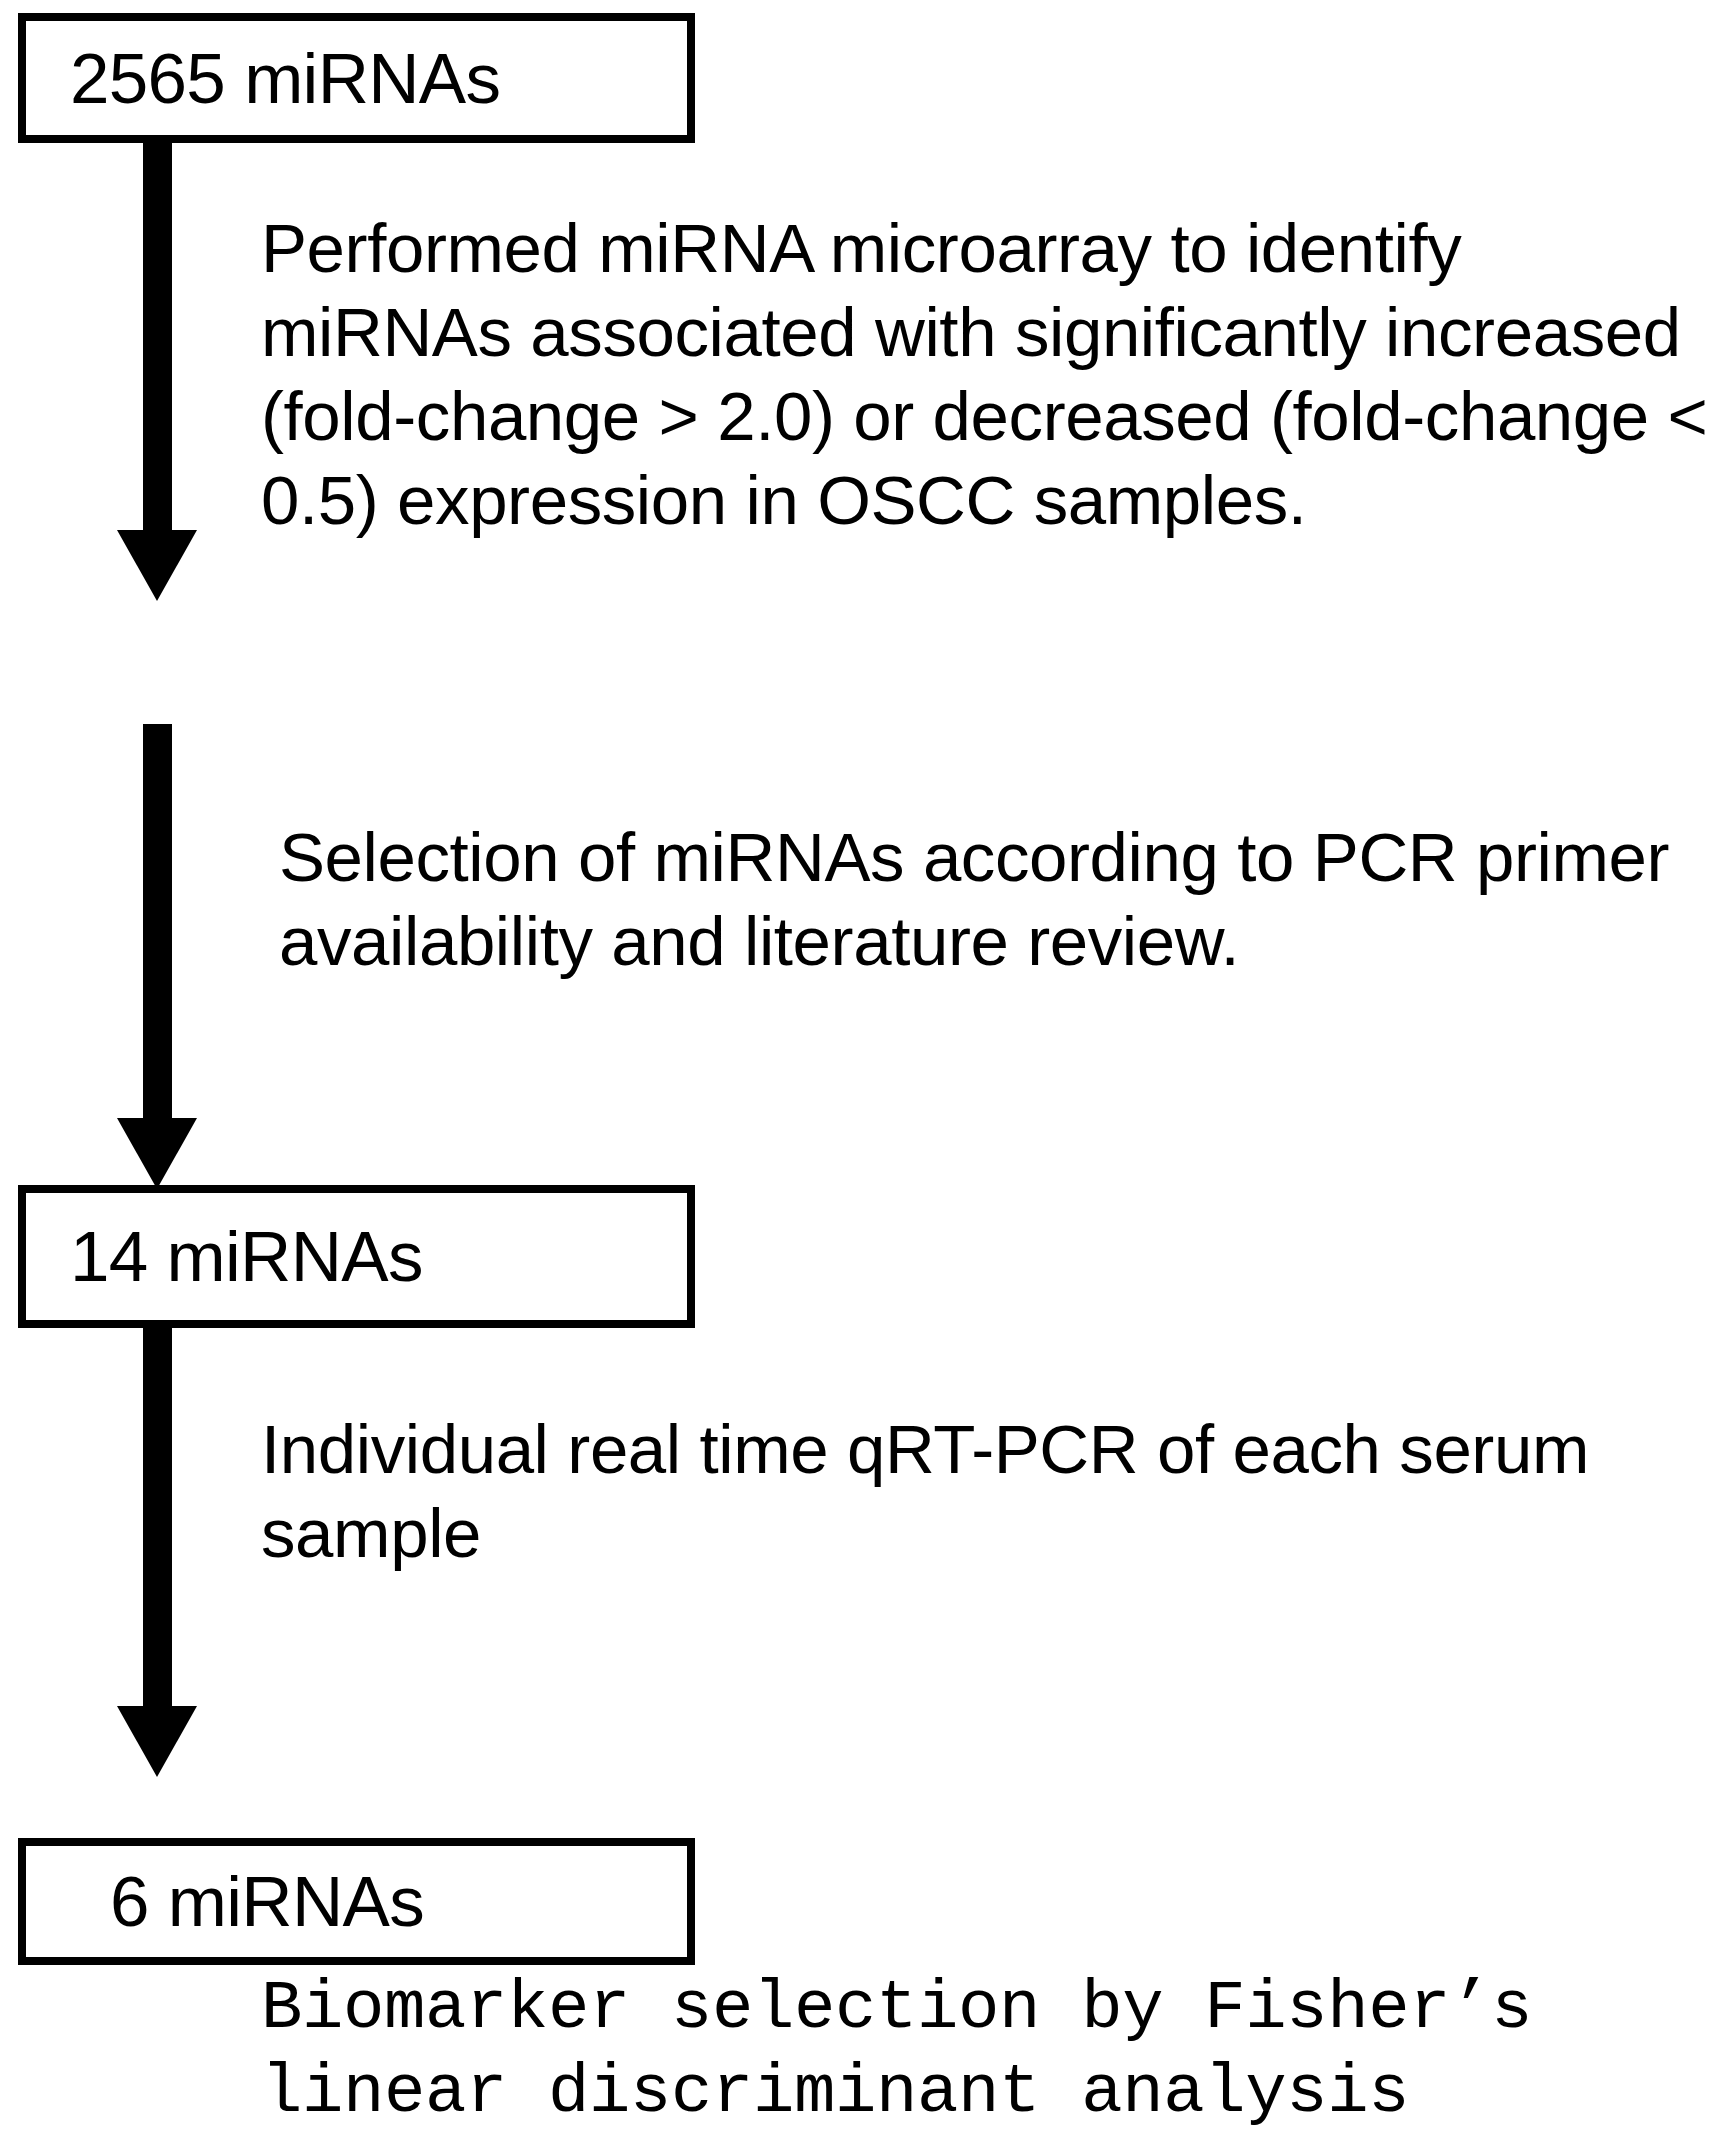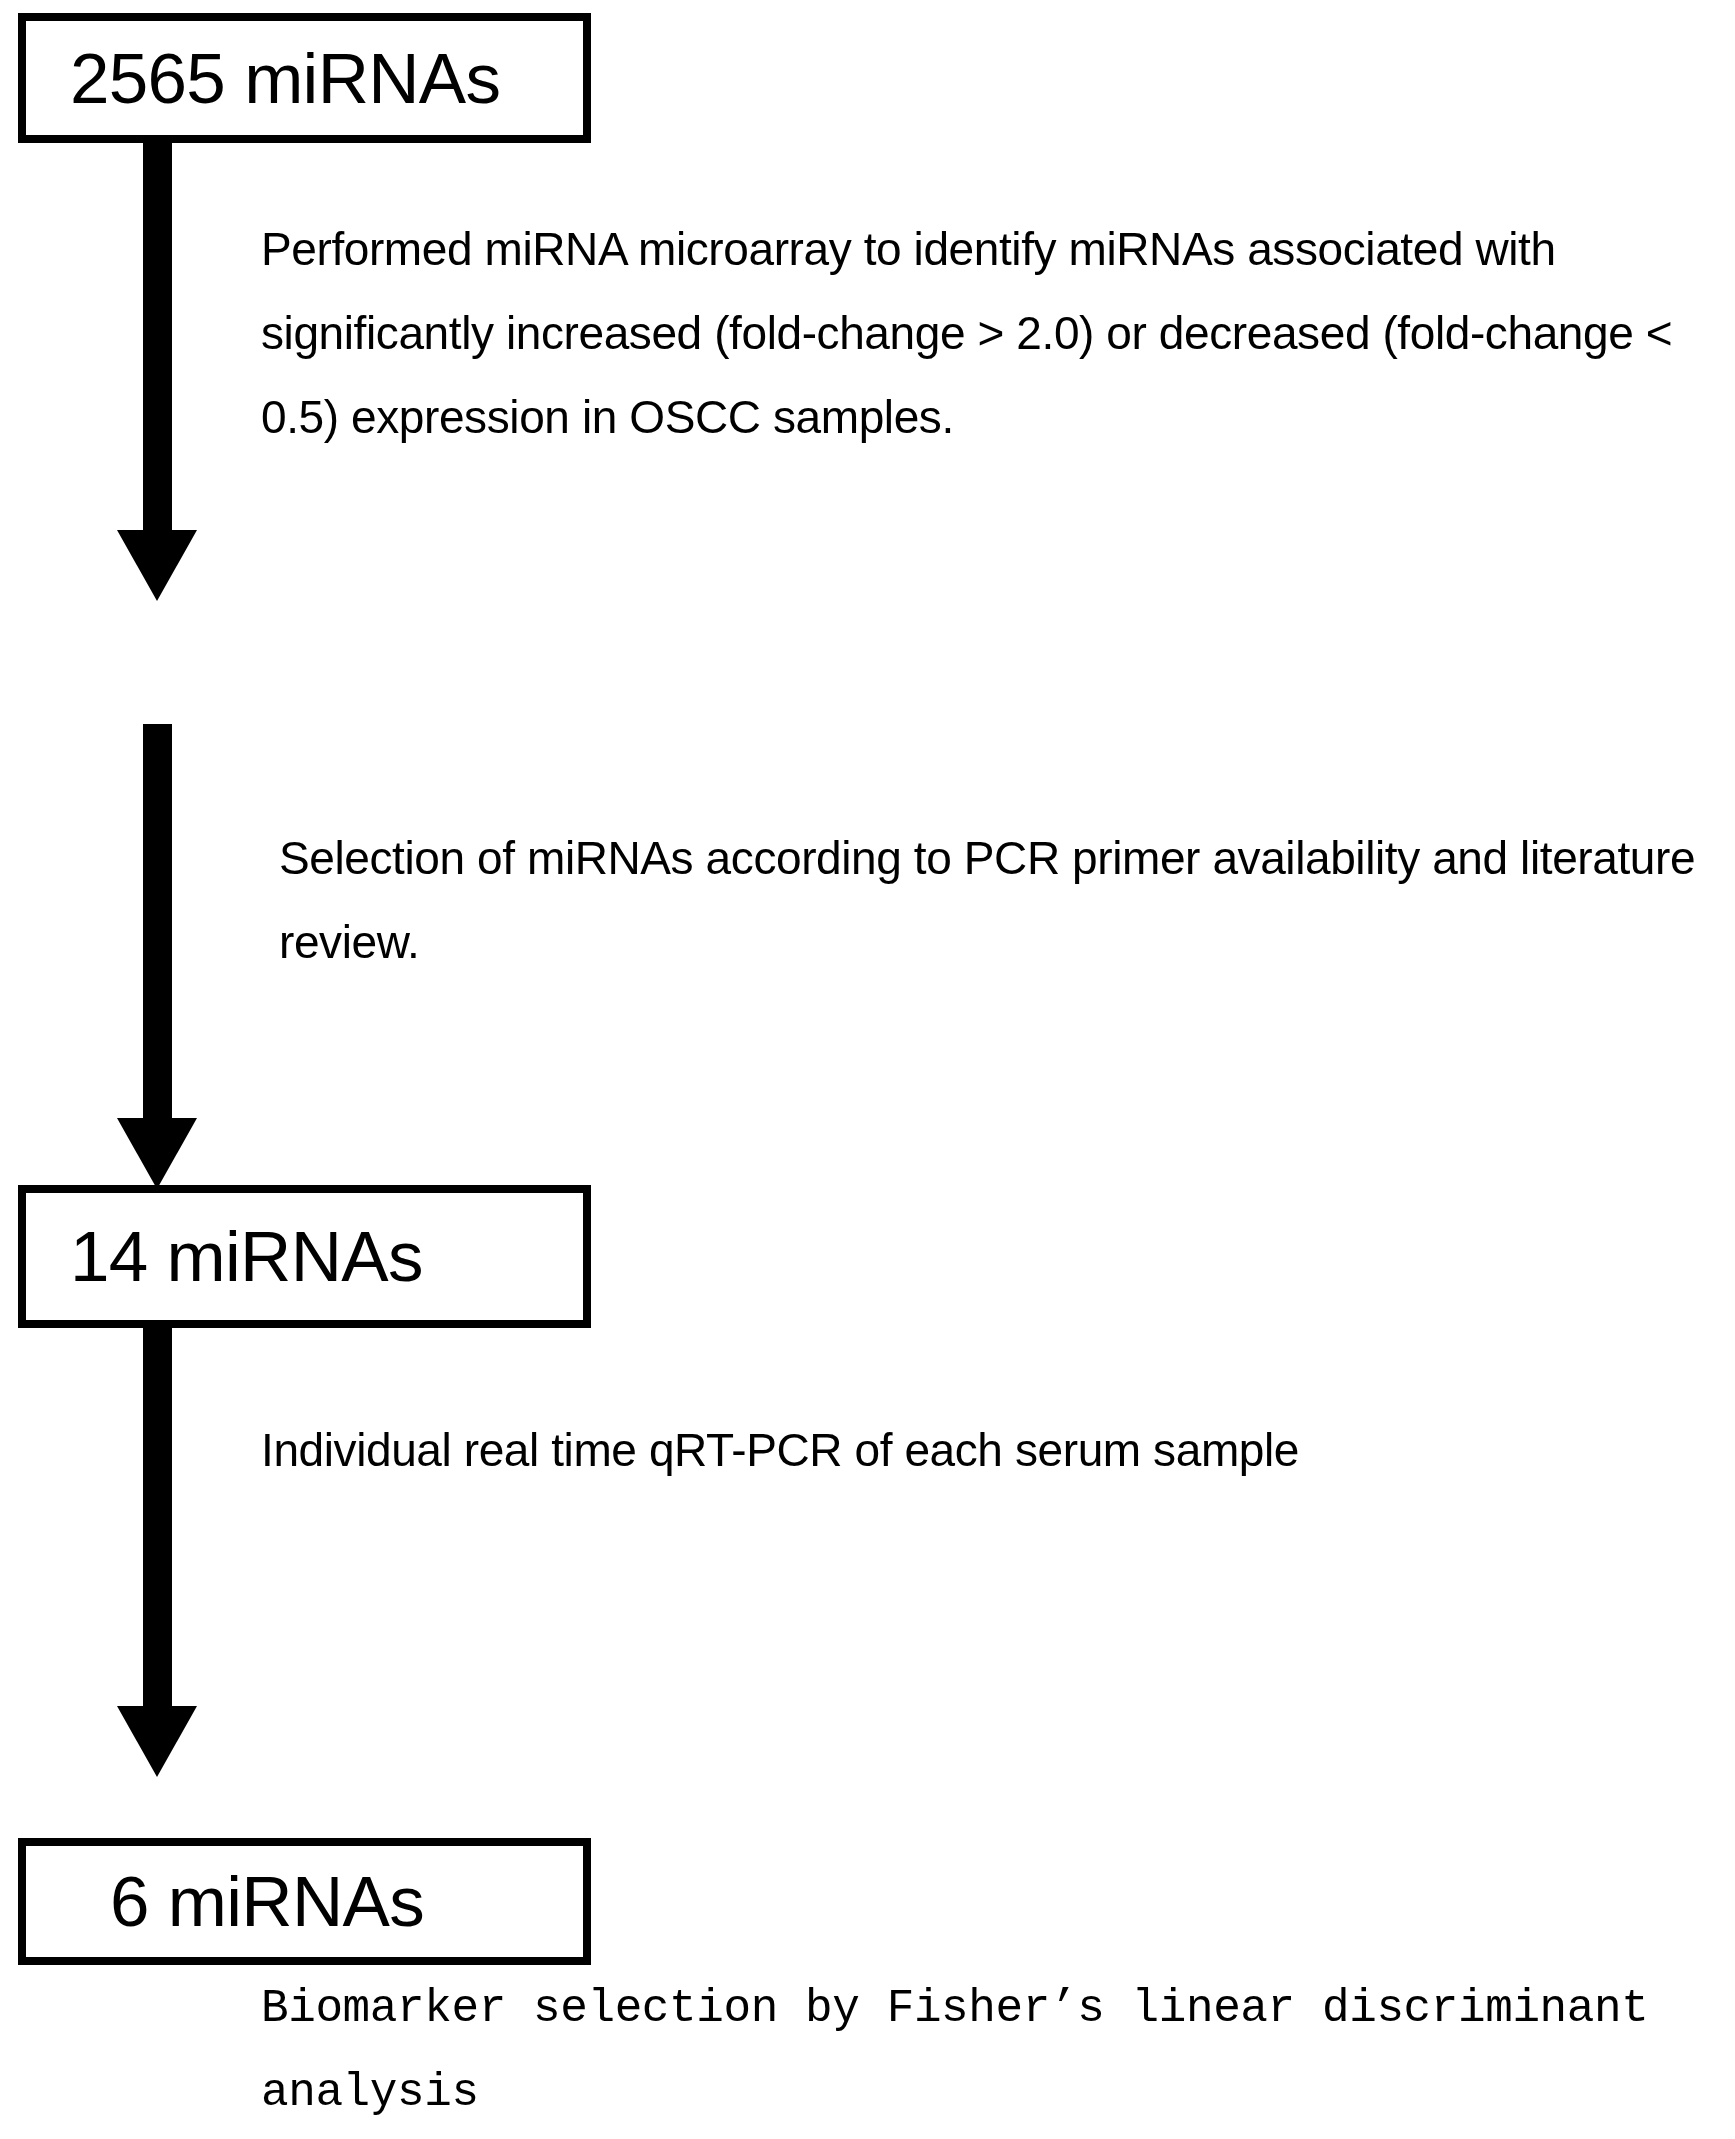--- a/index.html
+++ b/index.html
@@ -16,21 +16,21 @@
     width: 1736px;
     height: 2140px;
     background: #ffffff;
     overflow: hidden;
   }
 
   
   .node-box {
     position: absolute;
     left: 18px;
-    width: 573px;
+    width: 677px;
     box-sizing: border-box;
     border: 8.6px solid #000000;
     background: #ffffff;
     display: flex;
     align-items: center;
   }
   .node-box .node-label {
     font-size: 71px;
     line-height: 1;
     letter-spacing: -0.7px;
@@ -74,21 +74,21 @@
 
   #arrow-3 { top: 1322px; height: 456px; }
   #arrow-3 .shaft { height: 385px; }
   #arrow-3 .head  { top: 384px; }
 
   
   .step-text {
     position: absolute;
     left: 261px;
     width: 1454px;
-    font-size: 46px;
+    font-size: 69px;
     line-height: 84px;
     letter-spacing: -0.4px;
     white-space: pre-line;
   }
   #text-1 { top: 207px; }
   #text-2 { top: 816px; margin-left: 18px; }
   #text-3 { top: 1408px; }
   #text-4 { top: 1967px; font-family: Liberation Mono, monospace; }
 </style>
 </head>

